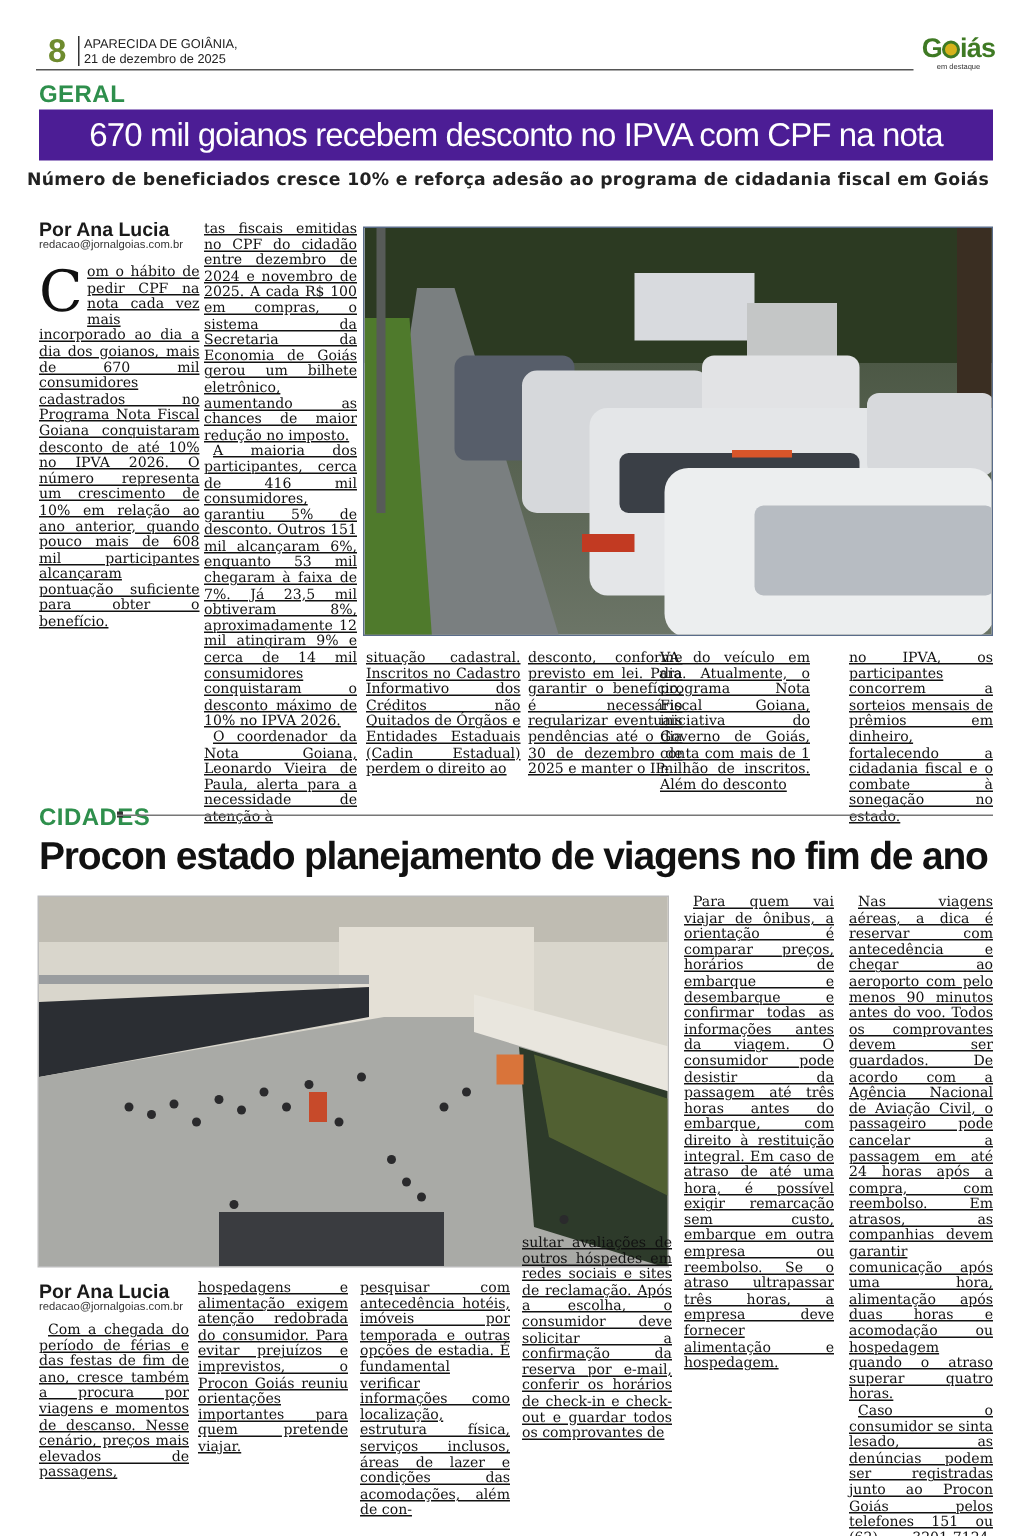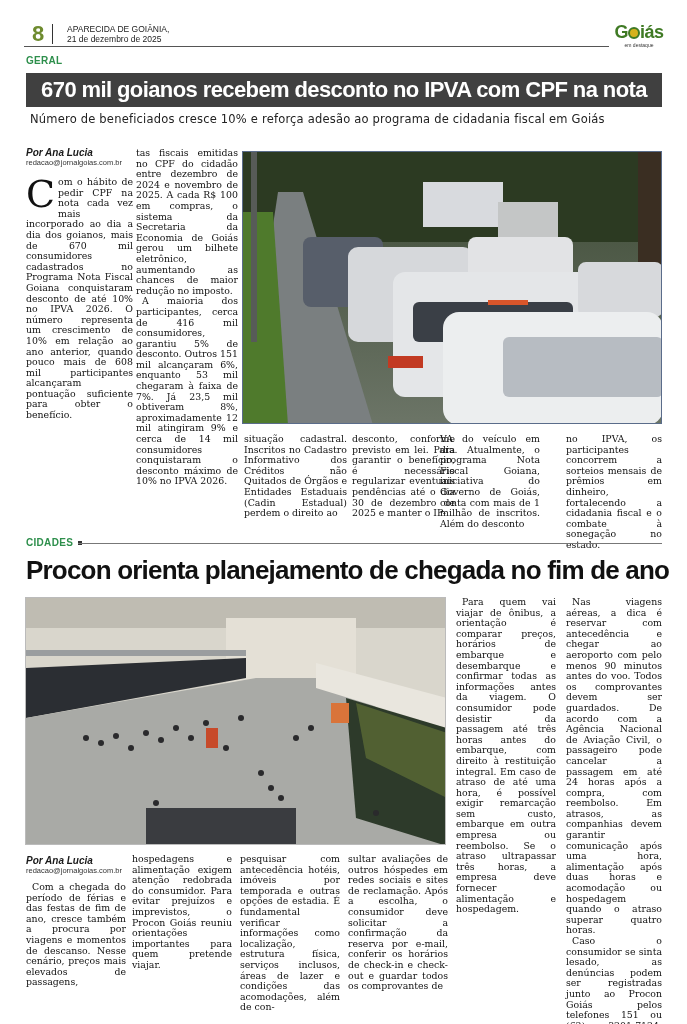--- a/index.html
+++ b/index.html
@@ -1,32 +1,32 @@
 <!DOCTYPE html>
 <html><head>
 <meta charset="utf-8">
 <style>
   * { box-sizing: border-box; margin: 0; padding: 0; }
   body { width: 687px; height: 1024px; background: #ffffff; font-family: "DejaVu Serif", serif; color: #1a1a1a; position: relative; overflow: hidden; }
   .header { position: absolute; left: 24px; top: 22px; width: 640px; height: 26px; }
   .page-num { position: absolute; left: 8px; top: 0; font-family: "Liberation Sans", sans-serif; font-weight: bold; font-size: 22px; color: #6e8b2e; line-height: 24px; }
-  .dateline { position: absolute; left: 28px; top: 2px; border-left: 1px solid #333; padding-left: 14px; font-family: "Liberation Sans", sans-serif; font-size: 8.5px; line-height: 10px; color: #222; }
+  .dateline { position: absolute; left: 28px; top: 2px; border-left: 1px solid #333; padding-left: 3px; font-family: "Liberation Sans", sans-serif; font-size: 8.5px; line-height: 10px; color: #222; }
   .header-rule { position: absolute; left: 0; top: 24px; width: 585px; height: 1px; background: #555; }
   .logo { position: absolute; left: 585px; top: 0; width: 60px; text-align: center; }
   .logo-main { font-family: "Liberation Sans", sans-serif; font-weight: bold; font-size: 18px; color: #3f7a24; line-height: 20px; letter-spacing: -0.5px; }
   .logo-main .o { display: inline-block; width: 12px; height: 12px; border-radius: 50%; background: #d6b21c; border: 2px solid #3f7a24; vertical-align: -1px; }
   .logo-sub { font-family: "Liberation Sans", sans-serif; font-size: 5px; color: #333; line-height: 6px; }
-  .section { font-family: "Liberation Sans", sans-serif; font-weight: bold; font-size: 10px; color: #2e8f4c; letter-spacing: 0.3px; text-align: center; }
+  .section { font-family: "Liberation Sans", sans-serif; font-weight: bold; font-size: 16px; color: #2e8f4c; letter-spacing: 0.3px; text-align: center; }
   .section-geral { position: absolute; left: 26px; top: 55px; }
-  .headline-box { position: absolute; left: 26px; top: 73px; width: 636px; height: 34px; background: #404040; color: #fff; font-family: "Liberation Sans", sans-serif; font-weight: bold; font-size: 22px; line-height: 34px; text-align: center; letter-spacing: -0.6px; }
-  .subhead { position: absolute; left: 30px; top: 112px; width: 640px; font-family: "DejaVu Sans", sans-serif; font-size: 11.5px; color: #222; letter-spacing: 0.2px; white-space: nowrap; }
+  .headline-box { position: absolute; left: 26px; top: 73px; width: 636px; height: 34px; background: #4c1d95; color: #fff; font-family: "Liberation Sans", sans-serif; font-weight: normal; font-size: 22px; line-height: 34px; text-align: center; letter-spacing: -0.6px; }
+  .subhead { position: absolute; left: 18px; top: 112px; width: 640px; font-family: "DejaVu Sans", sans-serif; font-size: 11.5px; color: #222; letter-spacing: 0.2px; white-space: nowrap; font-weight: bold; }
   .byline { position: absolute; font-family: "Liberation Sans", sans-serif; }
-  .byline .name { font-weight: bold; font-size: 10px; line-height: 11px; display: block; font-style: italic; }
+  .byline .name { font-weight: bold; font-size: 13px; line-height: 11px; display: block; }
   .byline .mail { font-size: 7.5px; line-height: 10px; display: block; color: #333; }
-  .col { position: absolute; font-family: "DejaVu Serif", serif; font-size: 9.4px; line-height: 10.6px; text-align: justify; hyphens: manual; color: #111; }
+  .col { position: absolute; font-family: "DejaVu Serif", serif; font-size: 9.4px; line-height: 10.6px; text-align: justify; hyphens: manual; color: #111; text-decoration: underline; }
   .col p { text-indent: 6px; }
   .col p.noind { text-indent: 0; }
   .dropcap { float: left; font-size: 38px; line-height: 32px; margin: 1px 3px 0 0; font-family: "DejaVu Serif", serif; }
   .photo { position: absolute; overflow: hidden; border: 1px solid #5a6c8a; }
   .section-cid { position: absolute; left: 26px; top: 537px; }
   .cid-rule { position: absolute; left: 78px; top: 543px; width: 584px; height: 1px; background: #777; }
   .cid-dot { position: absolute; left: 78px; top: 541px; width: 4px; height: 4px; background: #333; }
   .headline2 { position: absolute; left: 26px; top: 553px; width: 640px; font-family: "Liberation Sans", sans-serif; font-weight: bold; font-size: 26px; line-height: 34px; color: #111; letter-spacing: -0.8px; white-space: nowrap; }
 </style>
 </head>
@@ -54,20 +54,21 @@
   <span class="mail">redacao@jornalgoias.com.br</span>
 </div>
 
 <div class="col" style="left:26px; top:177px; width:107px;">
   <p class="noind"><span class="dropcap">C</span><span>om o hábito de pedir CPF na nota cada vez mais incorporado ao dia a dia dos goianos, mais de 670 mil consumidores cadastrados no Programa Nota Fiscal Goiana conquistaram desconto de até 10% no IPVA 2026. O número representa um crescimento de 10% em relação ao ano anterior, quando pouco mais de 608 mil participantes alcançaram pontuação suficiente para obter o benefício.</span></p>
 </div>
 
 <div class="col" style="left:136px; top:148px; width:102px;">
   <p class="noind">tas fiscais emitidas no CPF do cidadão entre dezembro de 2024 e novembro de 2025. A cada R$ 100 em compras, o sistema da Secretaria da Economia de Goiás gerou um bilhete eletrônico, aumentando as chances de maior redução no imposto.</p>
   <p>A maioria dos participantes, cerca de 416 mil consumidores, garantiu 5% de desconto. Outros 151 mil alcançaram 6%, enquanto 53 mil chegaram à faixa de 7%. Já 23,5 mil obtiveram 8%, aproximadamente 12 mil atingiram 9% e cerca de 14 mil consumidores conquistaram o desconto máximo de 10% no IPVA 2026.</p>
+  <p>O coordenador da Nota Goiana, Leonardo Vieira de Paula, alerta para a necessidade de atenção à</p>
 </div>
 
 <div class="photo" style="left:242px; top:151px; width:420px; height:273px;">
   <svg width="420" height="273" viewBox="0 0 420 273">
     <defs>
       <linearGradient id="sky1" x1="0" y1="0" x2="0" y2="1">
         <stop offset="0" stop-color="#3d4a35"></stop>
           <stop offset="1" stop-color="#6c7567"></stop>
       </linearGradient>
     </defs>
@@ -101,21 +102,21 @@
 <div class="col" style="left:440px; top:434px; width:100px;">
   <p class="noind">VA do veículo em dia. Atualmente, o programa Nota Fiscal Goiana, iniciativa do Governo de Goiás, conta com mais de 1 milhão de inscritos. Além do desconto</p>
 </div>
 <div class="col" style="left:566px; top:434px; width:96px;">
   <p class="noind">no IPVA, os participantes concorrem a sorteios mensais de prêmios em dinheiro, fortalecendo a cidadania fiscal e o combate à sonegação no estado.</p>
 </div>
 
 <div class="section section-cid">CIDADES</div>
 <div class="cid-dot"></div>
 <div class="cid-rule"></div>
-<div class="headline2">Procon orienta planejamento de chegada no fim de ano</div>
+<div class="headline2">Procon estado planejamento de viagens no fim de ano</div>
 
 <div class="photo" style="left:25px; top:597px; width:421px; height:248px; border-color:#bbb;">
   <svg width="421" height="248" viewBox="0 0 421 248">
     <rect width="421" height="248" fill="#d9d6cc"></rect>
     <rect x="0" y="0" width="421" height="30" fill="#bfbcb2"></rect>
     <rect x="200" y="20" width="130" height="70" fill="#e4e0d6"></rect>
     <polygon points="0,70 220,60 220,80 0,120" fill="#2b2e33"></polygon>
     <rect x="0" y="52" width="220" height="6" fill="#9a9d9f"></rect>
     <polygon points="0,120 230,80 300,80 421,150 421,248 0,248" fill="#a9aaa6"></polygon>
     <polygon points="290,65 421,100 421,130 290,90" fill="#e9e6de"></polygon>
@@ -154,21 +155,21 @@
 
 <div class="col" style="left:26px; top:882px; width:100px;">
   <p>Com a chegada do período de férias e das festas de fim de ano, cresce também a procura por viagens e momentos de descanso. Nesse cenário, preços mais elevados de passagens,</p>
 </div>
 <div class="col" style="left:132px; top:854px; width:100px;">
   <p class="noind">hospedagens e alimentação exigem atenção redobrada do consumidor. Para evitar prejuízos e imprevistos, o Procon Goiás reuniu orientações importantes para quem pretende viajar.</p>
 </div>
 <div class="col" style="left:240px; top:854px; width:100px;">
   <p class="noind">pesquisar com antecedência hotéis, imóveis por temporada e outras opções de estadia. É fundamental verificar informações como localização, estrutura física, serviços inclusos, áreas de lazer e condições das acomodações, além de con-</p>
 </div>
-<div class="col" style="left:348px; top:854px; width:100px;">
+<div class="col" style="left:348px; top:824px; width:100px;">
   <p class="noind">sultar avaliações de outros hóspedes em redes sociais e sites de reclamação. Após a escolha, o consumidor deve solicitar a confirmação da reserva por e-mail, conferir os horários de check-in e check-out e guardar todos os comprovantes de</p>
 </div>
 <div class="col" style="left:456px; top:597px; width:100px;">
   <p>Para quem vai viajar de ônibus, a orientação é comparar preços, horários de embarque e desembarque e confirmar todas as informações antes da viagem. O consumidor pode desistir da passagem até três horas antes do embarque, com direito à restituição integral. Em caso de atraso de até uma hora, é possível exigir remarcação sem custo, embarque em outra empresa ou reembolso. Se o atraso ultrapassar três horas, a empresa deve fornecer alimentação e hospedagem.</p>
 </div>
 <div class="col" style="left:566px; top:597px; width:96px;">
   <p>Nas viagens aéreas, a dica é reservar com antecedência e chegar ao aeroporto com pelo menos 90 minutos antes do voo. Todos os comprovantes devem ser guardados. De acordo com a Agência Nacional de Aviação Civil, o passageiro pode cancelar a passagem em até 24 horas após a compra, com reembolso. Em atrasos, as companhias devem garantir comunicação após uma hora, alimentação após duas horas e acomodação ou hospedagem quando o atraso superar quatro horas.</p>
   <p>Caso o consumidor se sinta lesado, as denúncias podem ser registradas junto ao Procon Goiás pelos telefones 151 ou (62) 3201-7124, além do atendimento on-line pelo Portal Expresso.</p>
 </div>
 

